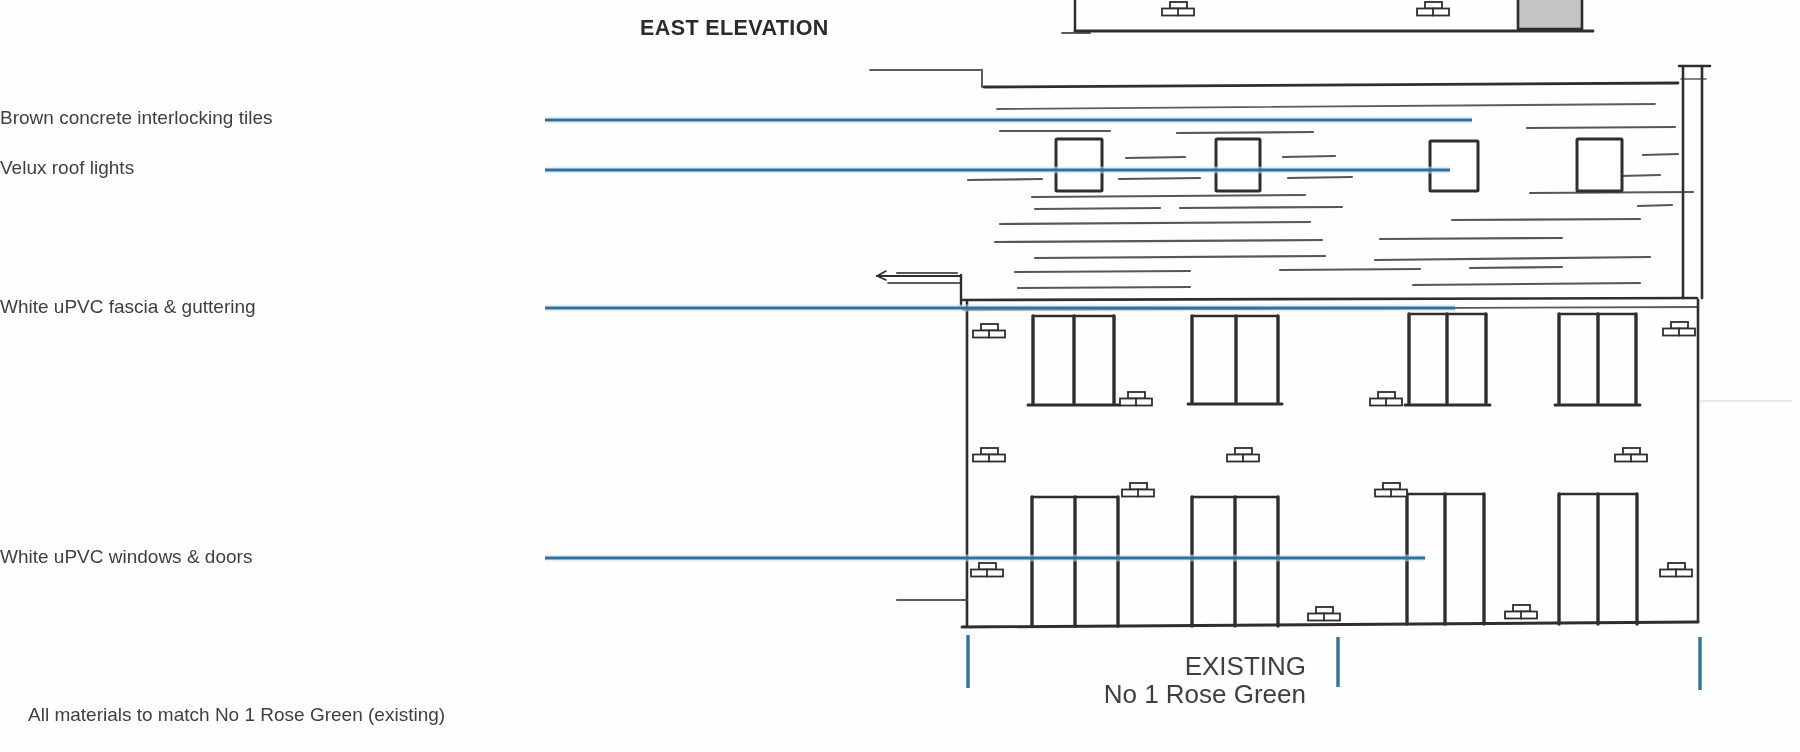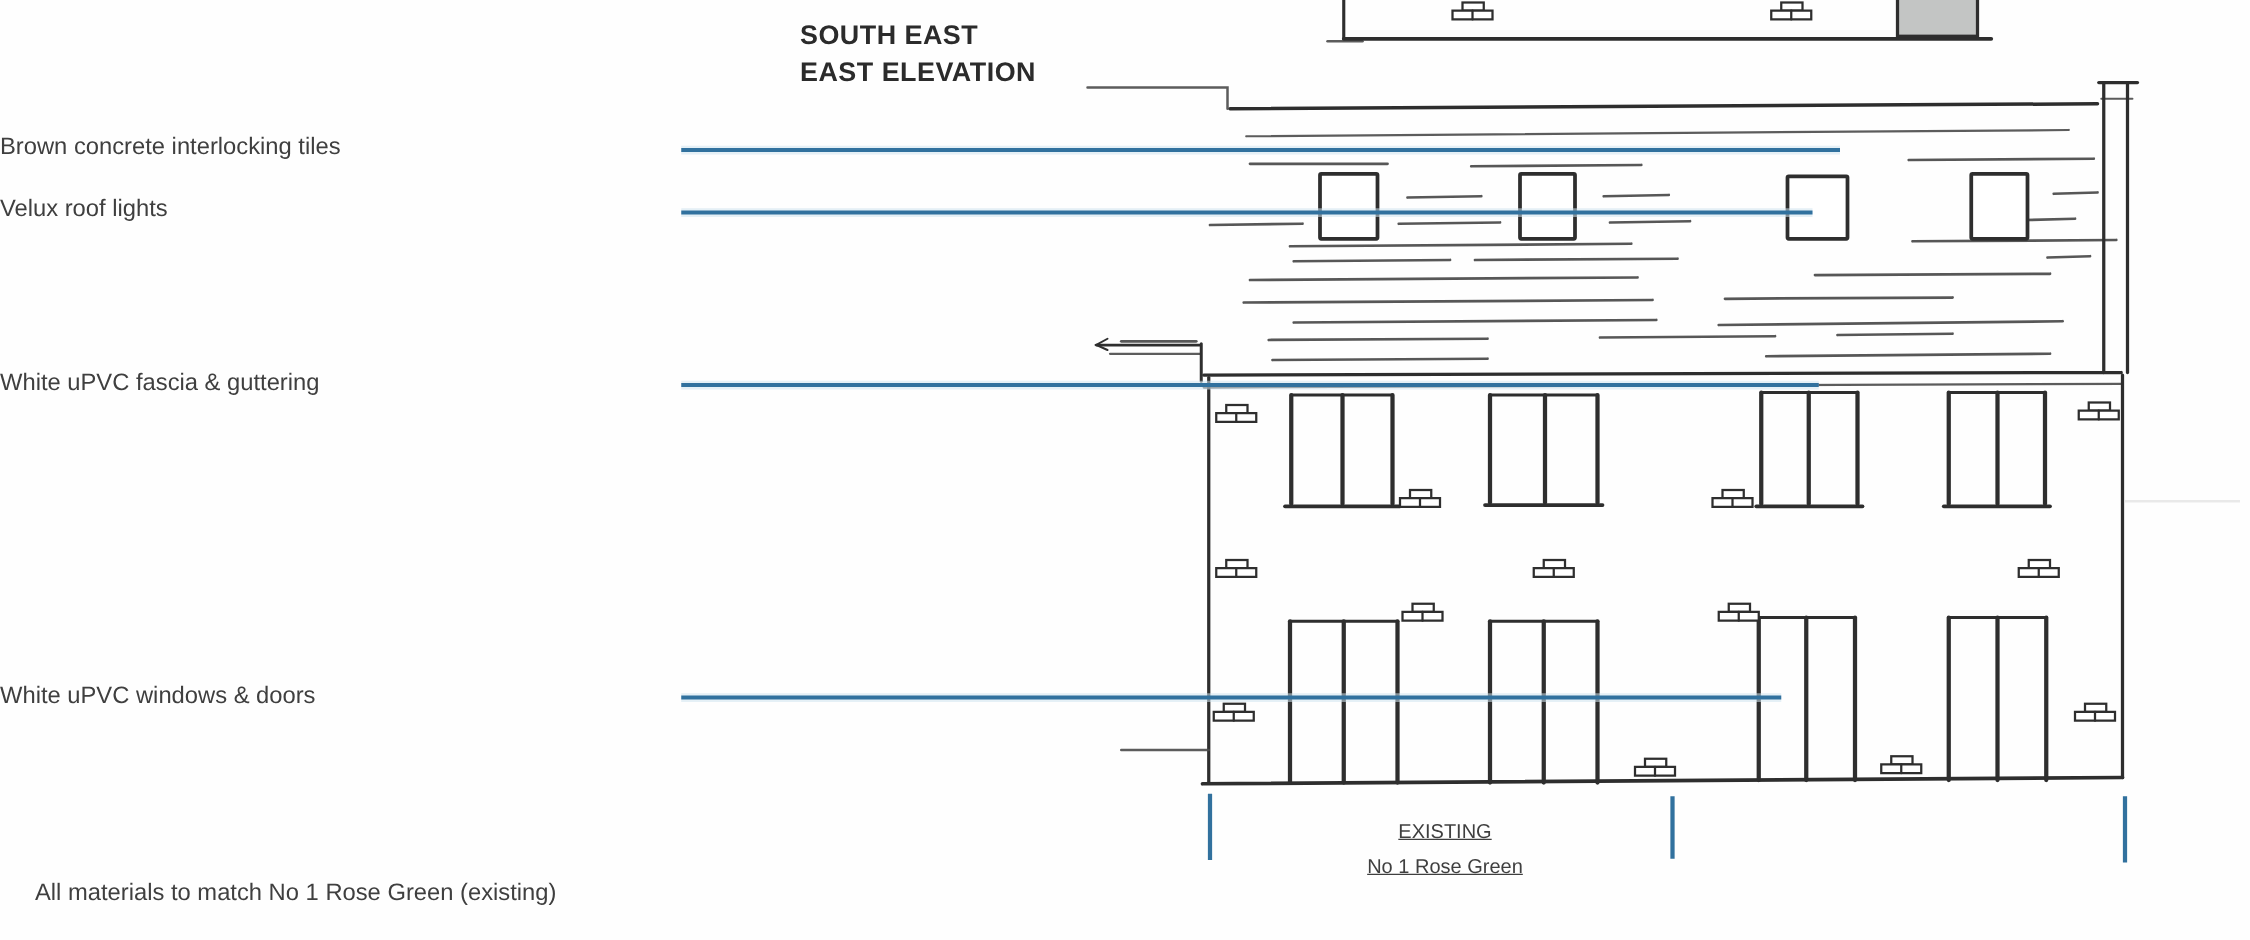--- a/index.html
+++ b/index.html
@@ -25,22 +25,22 @@
   
   .label{
     position:absolute;color:var(--label-text);font-size:19px;line-height:24px;
     white-space:nowrap;
   }
   .label-right{left:0;width:502px;}
   .drawing-title{
     position:absolute;left:640px;top:13px;color:#2b2b2b;font-size:21.5px;
     font-weight:bold;line-height:30px;letter-spacing:.4px;white-space:nowrap;
   }
-  .zone-label{position:absolute;text-align:center;color:var(--label-text);
-    font-size:16px;line-height:28px;white-space:nowrap;text-decoration:underline;}
+  .zone-label{position:absolute;text-align:right;color:var(--label-text);
+    font-size:26px;line-height:28px;white-space:nowrap;}
   .note{position:absolute;left:28px;top:704px;color:var(--label-text);font-size:19px;}
 </style>
 </head>
 <body>
 
 <div class="canvas">
 
   <svg class="sketch" width="1800" height="752" viewBox="0 0 1800 752">
 
     <defs>
@@ -215,21 +215,20 @@
     </g>
 
     <g>
       <line x1="968" y1="635" x2="968" y2="688" class="blue" stroke-width="3.4"></line>
       <line x1="1338" y1="637" x2="1338" y2="687" class="blue" stroke-width="3.4"></line>
       <line x1="1700" y1="637" x2="1700" y2="690" class="blue" stroke-width="3.4"></line>
     </g>
   </svg>
 
   <div class="drawing-title">
-    <div>SOUTH EAST</div>
     <div>EAST ELEVATION</div>
   </div>
 
   <div class="label label-right" style="top:106px">Brown concrete interlocking tiles</div>
   <div class="label label-right" style="top:295px">White uPVC fascia &amp; guttering</div>
   <div class="label label-right" style="top:156px">Velux roof lights</div>
   <div class="label label-right" style="top:545px">White uPVC windows &amp; doors</div>
 
   <div class="zone-label" style="left:1006px;top:652px;width:300px">
     <div>EXISTING</div>

